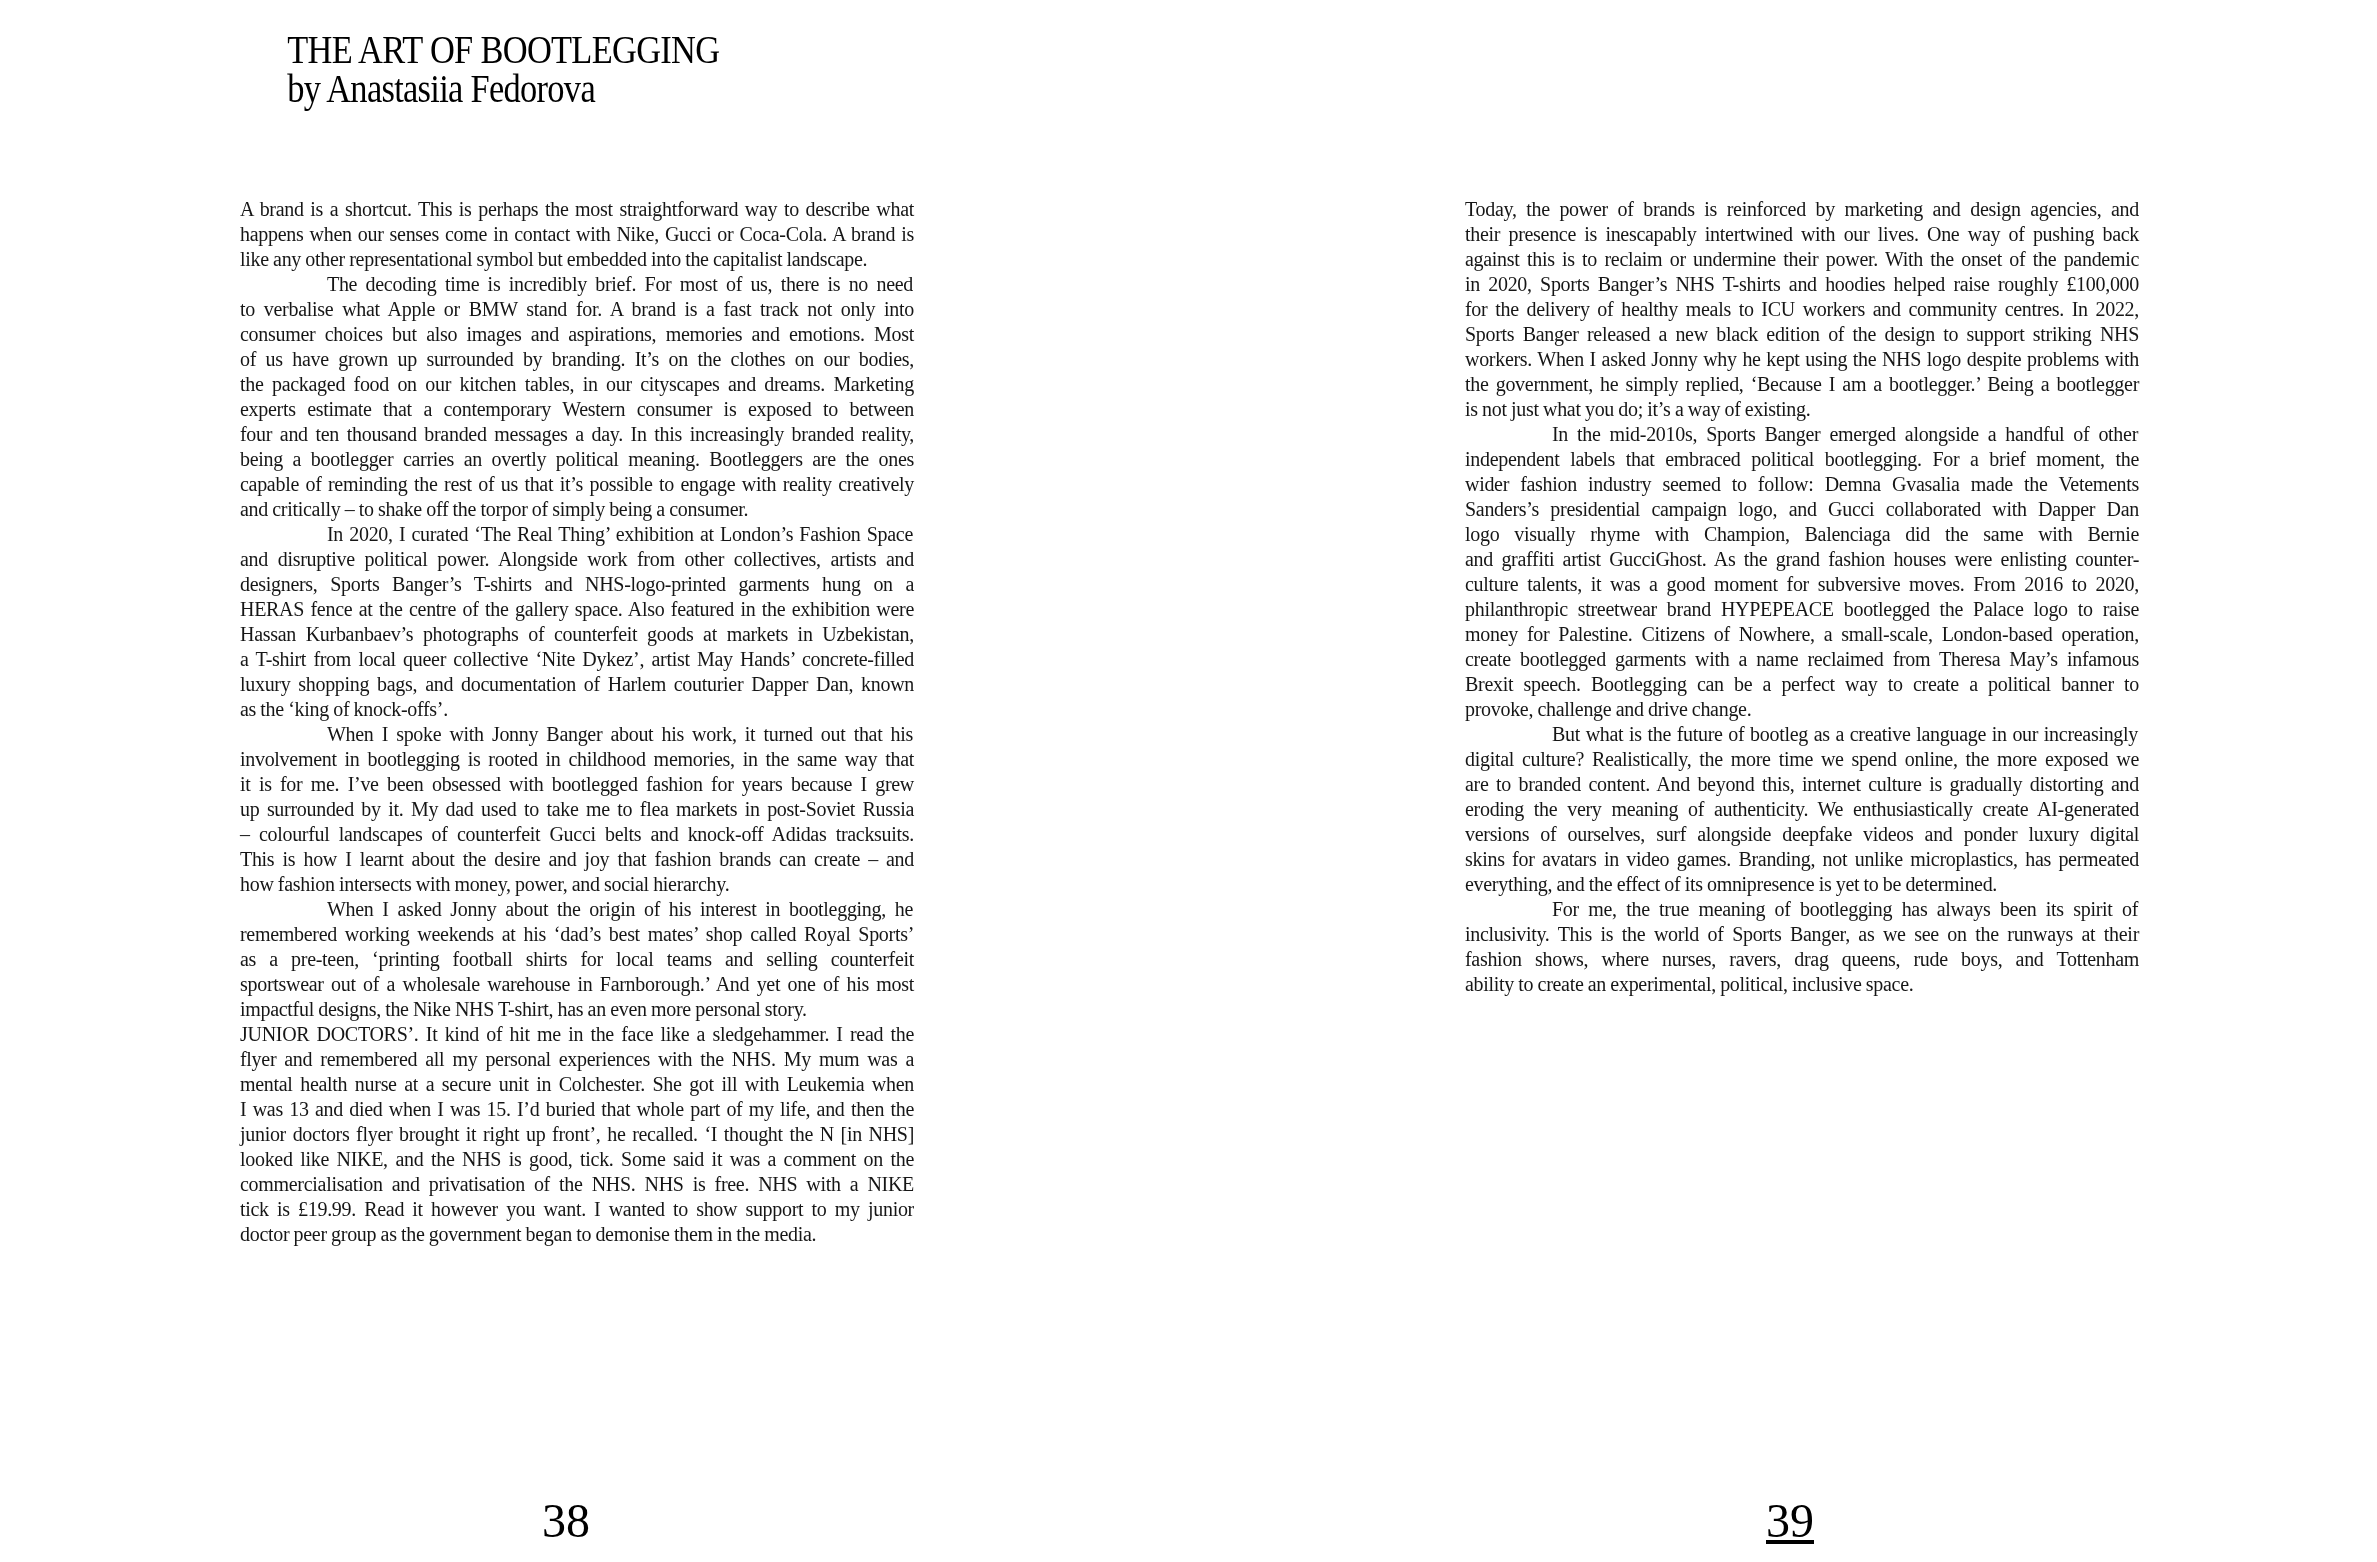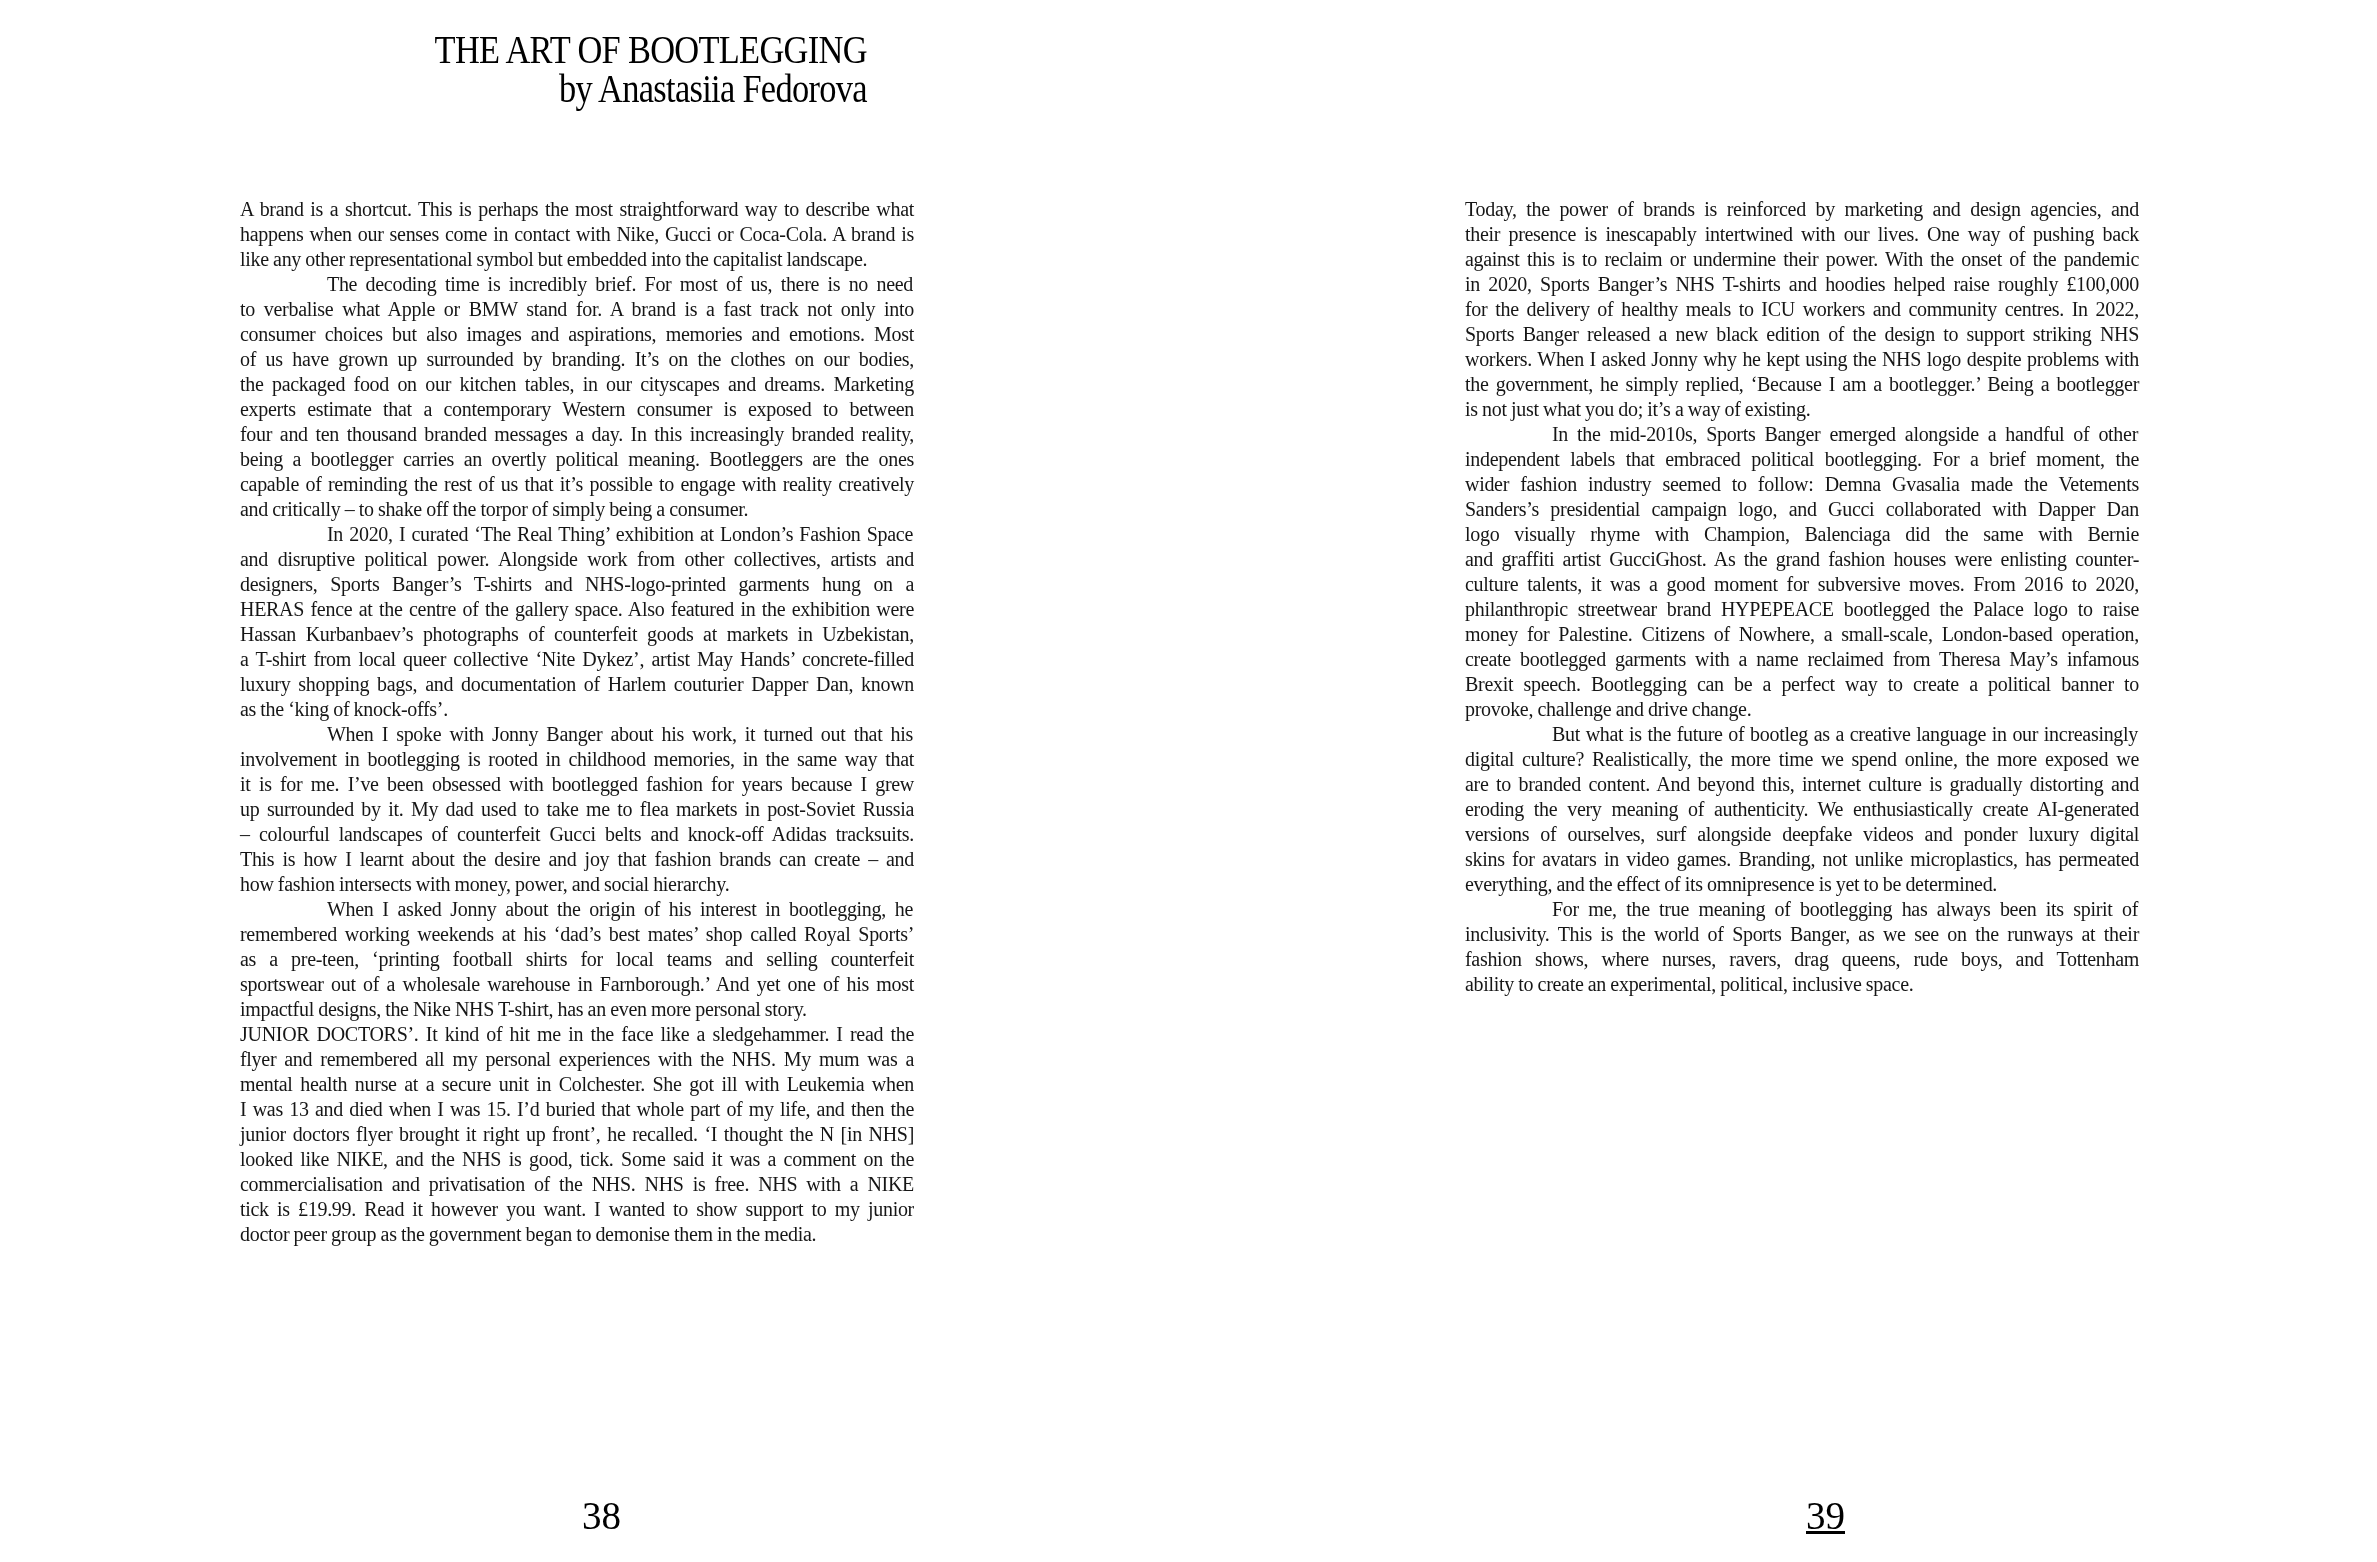--- a/index.html
+++ b/index.html
@@ -1,32 +1,32 @@
 <!DOCTYPE html>
 <html style="font-size:12.7px"><head>
 <meta charset="utf-8">
 <style>
   html, body { margin: 0; padding: 0; background: #ffffff; }
   body { width: 2377px; height: 1563px; position: relative; overflow: hidden; color: #111111; }
   .page { position: absolute; top: 0; height: 1563px; width: 1189px; }
   .page-left { left: 0; }
   .page-right { left: 1189px; }
-  .title-block { position: absolute; left: 240px; width: 674px; top: 30px; text-align: right;
+  .title-block { position: absolute; left: 240px; width: 674px; top: 30px; text-align: left;
     font-family: "Liberation Serif", serif; color: #000; }
   .title { font-size: 40px; line-height: 40px; letter-spacing: -0.8px; transform: scaleX(0.86); transform-origin: center; white-space: nowrap; }
   .subtitle { font-size: 40px; line-height: 38px; letter-spacing: -0.8px; transform: scaleX(0.86); transform-origin: center; white-space: nowrap; }
   .column { position: absolute; top: 197px; width: 674px;
     font-family: "Liberation Serif", serif; font-size: 20px; color: #161616; }
   .col-left { left: 240px; }
   .col-right { left: 276px; }
   .line { display: block; height: 25px; line-height: 25px; white-space: nowrap; overflow: visible; }
   .line .txt { display: inline-block; width: 674px; text-align: justify; text-align-last: justify; letter-spacing: -0.3px; word-spacing: -0.4px; }
   .line.last .txt { text-align-last: left; }
   .line.indent .txt { padding-left: 87px; width: 586px; }
-  .page-number { position: absolute; top: 1493px; font-family: "Liberation Serif", serif; font-size: 39px; color: #000; width: 79px; text-align: right; }
+  .page-number { position: absolute; top: 1493px; font-family: "Liberation Serif", serif; font-size: 48px; color: #000; width: 79px; text-align: left; }
   .pn-left { left: 542px; }
   .pn-right { left: 577px; text-decoration: underline; }
 </style>
 </head>
 <body>
 
 <div class="page page-left">
   <div class="title-block">
     <div class="title">THE ART OF BOOTLEGGING</div>
     <div class="subtitle">by Anastasiia Fedorova</div>

